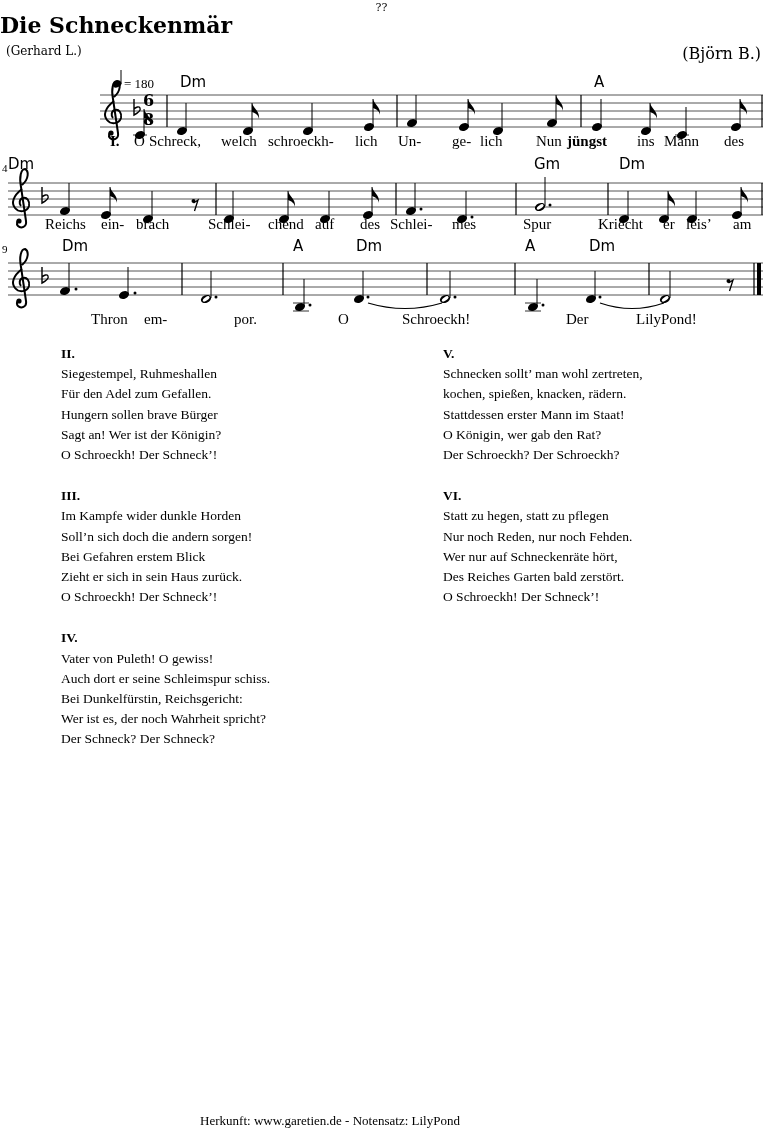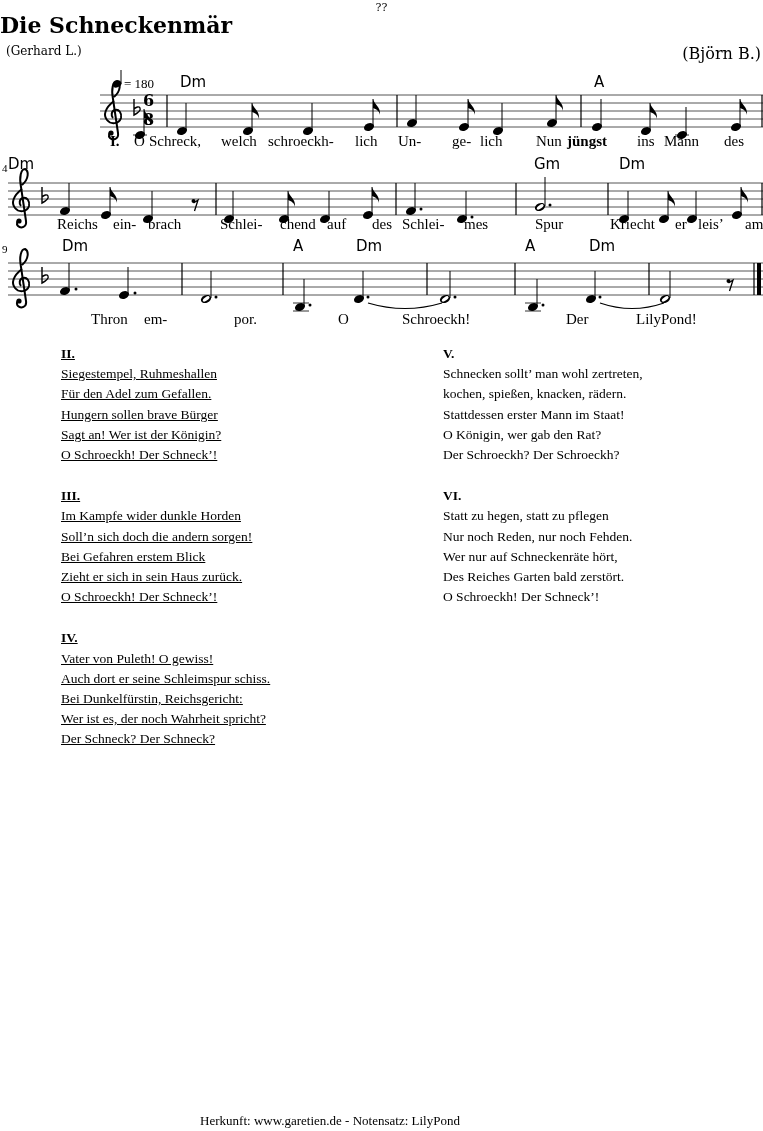--- a/index.html
+++ b/index.html
@@ -258,21 +258,21 @@
     <span class="abs lyric" style="left: 567px; top: 0px; font-weight: bold;">jüngst</span>
     <span class="abs lyric" style="left: 637px; top: 0px;">ins</span>
     <span class="abs lyric" style="left: 664px; top: 0px;">Mann</span>
     <span class="abs lyric" style="left: 724px; top: 0px;">des</span>
   </div>
 <div id="chords-2" class="abs" style="top:155px;left:0;width:763px;height:20px;">
     <span class="abs chord" style="left: 8px; top: 0px;">Dm</span>
     <span class="abs chord" style="left: 534px; top: 0px;">Gm</span>
     <span class="abs chord" style="left: 619px; top: 0px;">Dm</span>
   </div>
-<div id="lyrics-2" class="abs" style="top:216px;left:16px;width:660px;height:20px;">
+<div id="lyrics-2" class="abs" style="top:216px;left:4px;width:660px;height:20px;">
     <span class="abs lyric" style="left: 41px; top: 0px;">Reichs</span>
     <span class="abs lyric" style="left: 97px; top: 0px;">ein-</span>
     <span class="abs lyric" style="left: 132px; top: 0px;">brach</span>
     <span class="abs lyric" style="left: 204px; top: 0px;">Schlei-</span>
     <span class="abs lyric" style="left: 264px; top: 0px;">chend</span>
     <span class="abs lyric" style="left: 311px; top: 0px;">auf</span>
     <span class="abs lyric" style="left: 356px; top: 0px;">des</span>
     <span class="abs lyric" style="left: 386px; top: 0px;">Schlei-</span>
     <span class="abs lyric" style="left: 448px; top: 0px;">mes</span>
     <span class="abs lyric" style="left: 519px; top: 0px;">Spur</span>
@@ -291,21 +291,21 @@
 <div id="lyrics-3" class="abs" style="top:311px;left:0;width:763px;height:20px;margin-left:48px;">
     <span class="abs lyric" style="left: 43px; top: 0px;">Thron</span>
     <span class="abs lyric" style="left: 96px; top: 0px;">em-</span>
     <span class="abs lyric" style="left: 186px; top: 0px;">por.</span>
     <span class="abs lyric" style="left: 290px; top: 0px;">O</span>
     <span class="abs lyric" style="left: 354px; top: 0px;">Schroeckh!</span>
     <span class="abs lyric" style="left: 518px; top: 0px;">Der</span>
     <span class="abs lyric" style="left: 588px; top: 0px;">LilyPond!</span>
   </div>
 
-<div id="verses-left" class="abs" style="top:344px;left:61px;width:340px;text-decoration:underline;">
+<div id="verses-left" class="abs" style="top:344px;left:61px;width:340px;">
     <div class="verse" style="position: relative; margin-bottom: 21px;">
       <div class="num">II.</div>
       <div>Siegestempel, Ruhmeshallen</div>
       <div>Für den Adel zum Gefallen.</div>
       <div>Hungern sollen brave Bürger</div>
       <div>Sagt an! Wer ist der Königin?</div>
       <div>O Schroeckh! Der Schneck’!</div>
     </div>
     <div class="verse" style="position: relative; margin-bottom: 21px;">
       <div class="num">III.</div>

